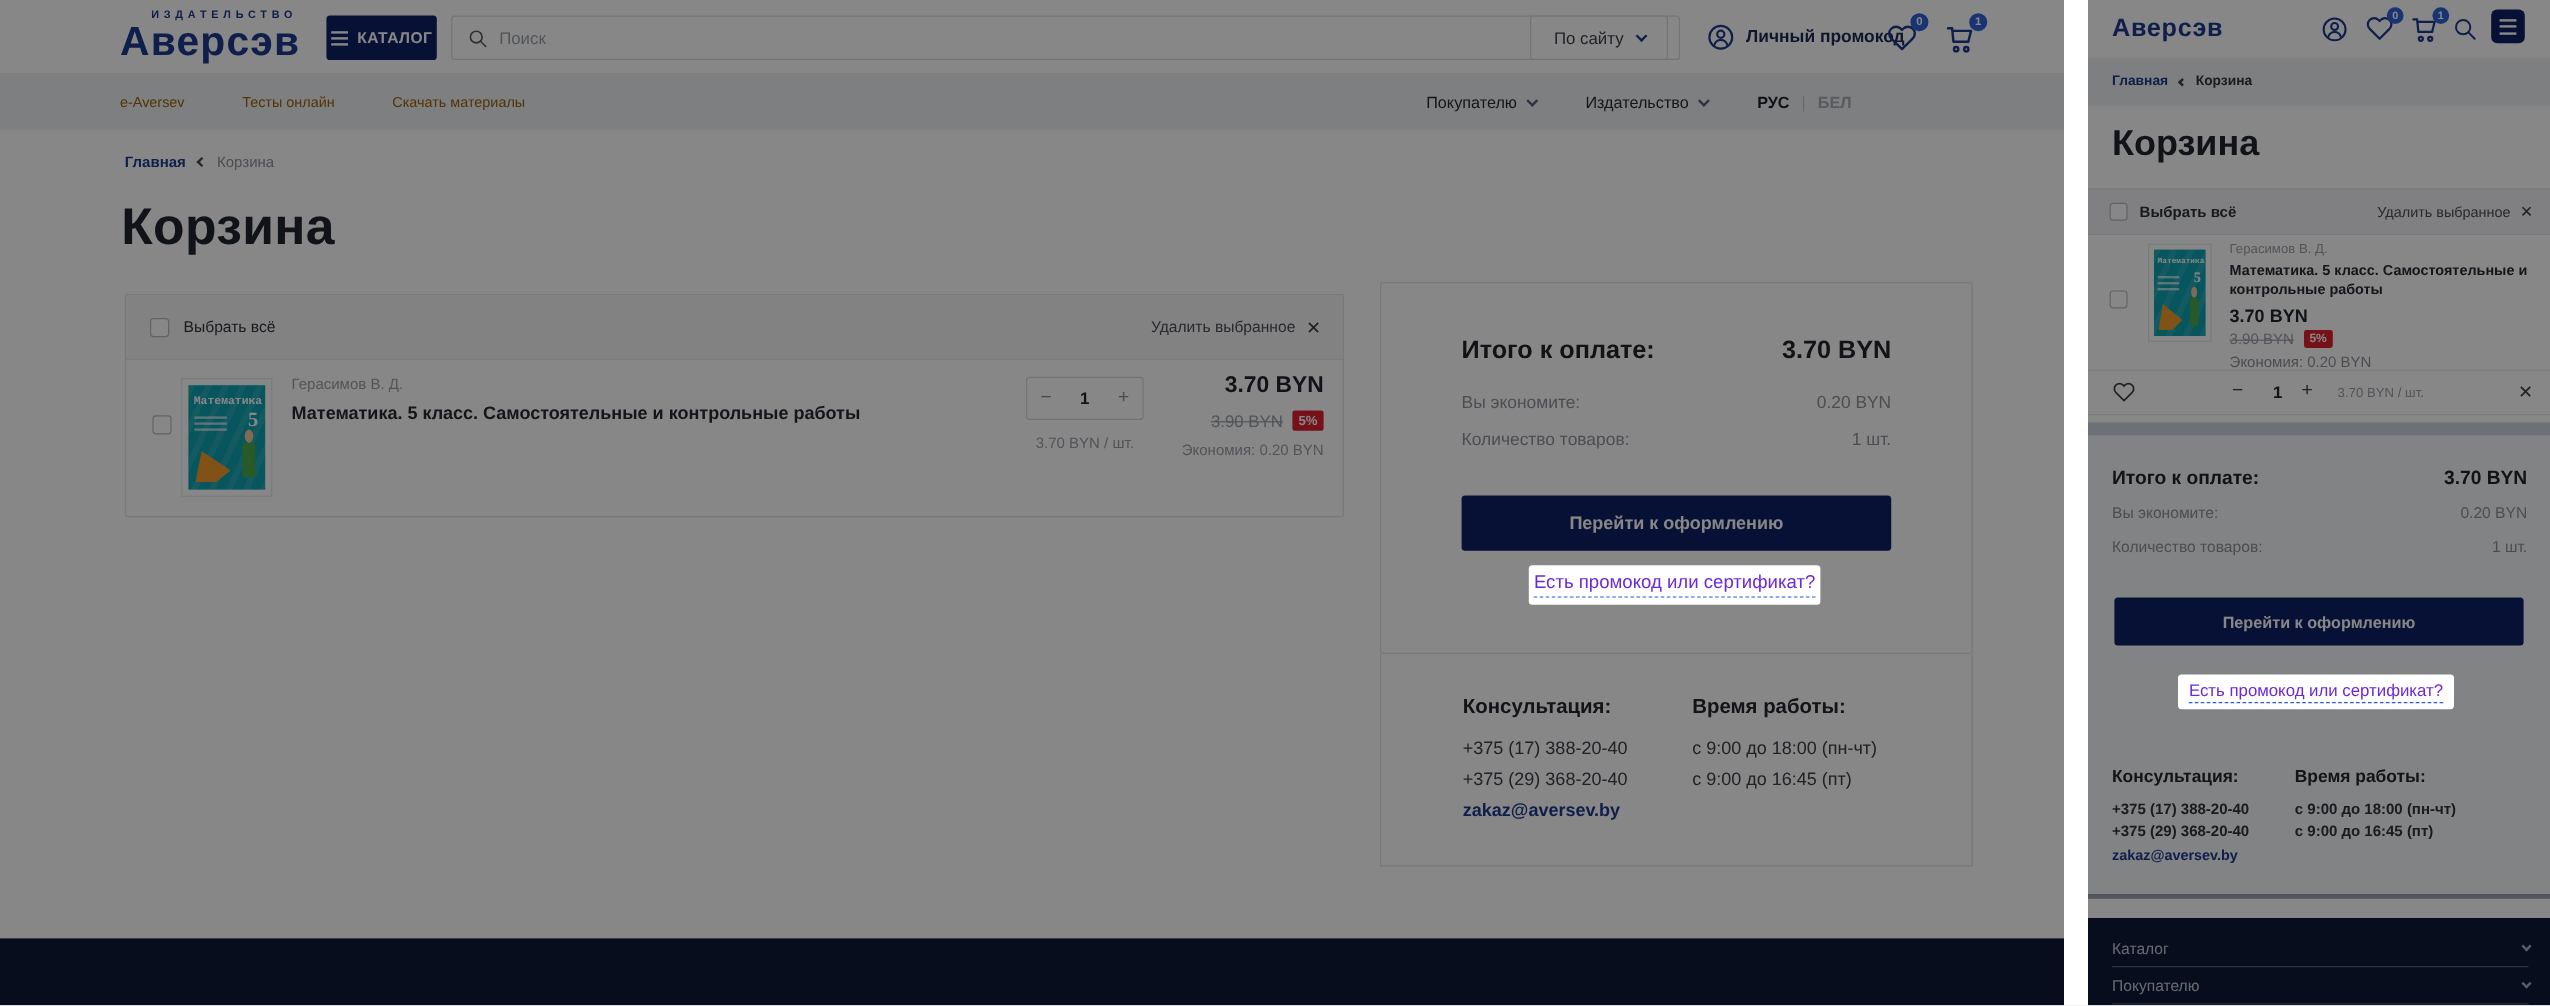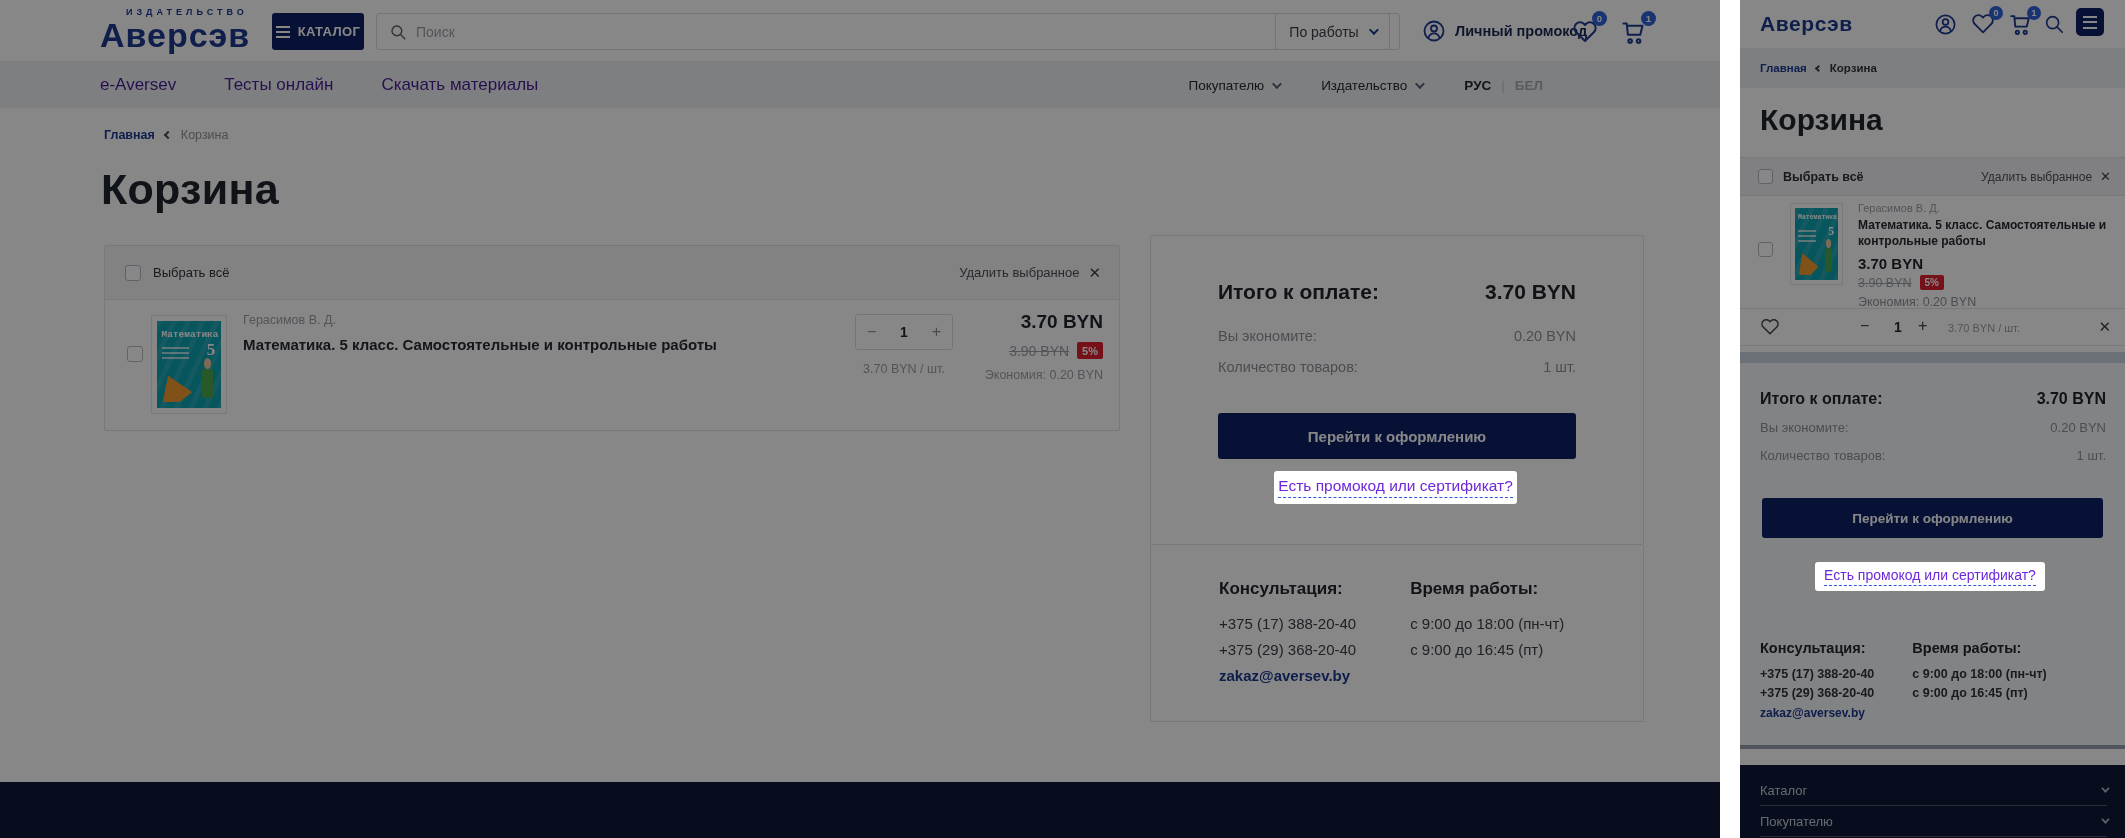--- a/index.html
+++ b/index.html
@@ -49,21 +49,21 @@
   .scope-box { position:absolute; left:1275px; top:13px; width:115px; height:37px; border:1px solid #d8dbe0; border-radius:3px; background:#fff;
                display:flex; align-items:center; justify-content:center; gap:10px; font-size:14px; color:#3c414a; cursor:pointer; }
   .scope-box .chev { color:#1d3a8f; }
   .d-account { position:absolute; left:1422px; top:19px; display:flex; align-items:center; gap:9px; color:#1c2b55; font-size:14.5px; font-weight:700; cursor:pointer; }
   .d-iconbtn { position:absolute; top:20px; cursor:pointer; }
   .d-iconbtn.fav { left:1572px; } .d-iconbtn.crt { left:1620px; }
   .d-iconbtn .badge { top:-9px; right:-9px; }
 
   .d-nav { position:absolute; top:62px; left:0; width:100%; height:46px; background:#eef0f3; }
   .d-nav .inner { position:absolute; inset:0 100px; display:flex; align-items:center; }
-  .d-nav a { font-size:17px; color:#4c1d95; text-decoration:none; cursor:pointer; }
+  .d-nav a { font-size:12px; color:#a16207; text-decoration:none; cursor:pointer; }
   .d-nav .left a { margin-right:0; }
   .d-nav .left { display:flex; gap:48px; }
   .d-nav .right { position:absolute; right:77px; display:flex; align-items:center; gap:42px; }
   .d-nav .drop { display:flex; align-items:center; gap:8px; color:#262b33; font-size:13.5px; cursor:pointer; }
   .d-nav .drop .chev { color:#6a7widt; color:#596077; }
   .lang { display:flex; align-items:flex-end; gap:10px; font-size:13.5px; }
   .lang .act { font-weight:800; color:#1e232b; }
   .lang .sep { color:#c3c7ce; }
   .lang .inact { color:#a7abb3; font-weight:600; cursor:pointer; }
 
@@ -203,21 +203,21 @@
         <span>КАТАЛОГ</span>
       </button>
       <div class="search-wrap">
         <svg class="ic" width="18" height="18" viewBox="0 0 24 24" style="stroke:#565b63">
             <circle cx="10.5" cy="10.5" r="6.5"></circle>
             <line x1="15.5" y1="15.5" x2="21" y2="21"></line>
           </svg>
         <input type="text" placeholder="Поиск" style="">
       </div>
       <div class="scope-box">
-        <span>По работы</span>
+        <span>По сайту</span>
         <i class="chev"></i>
       </div>
       <div class="d-account">
         <svg class="ic" width="24" height="24" viewBox="0 0 24 24">
             <circle cx="12" cy="12" r="9.5"></circle>
             <circle cx="12" cy="9.5" r="3"></circle>
             <path d="M6.5 18.5c1-3 3-4.2 5.5-4.2s4.5 1.2 5.5 4.2"></path>
           </svg>
         <span>Личный промокод</span>
       </div>

